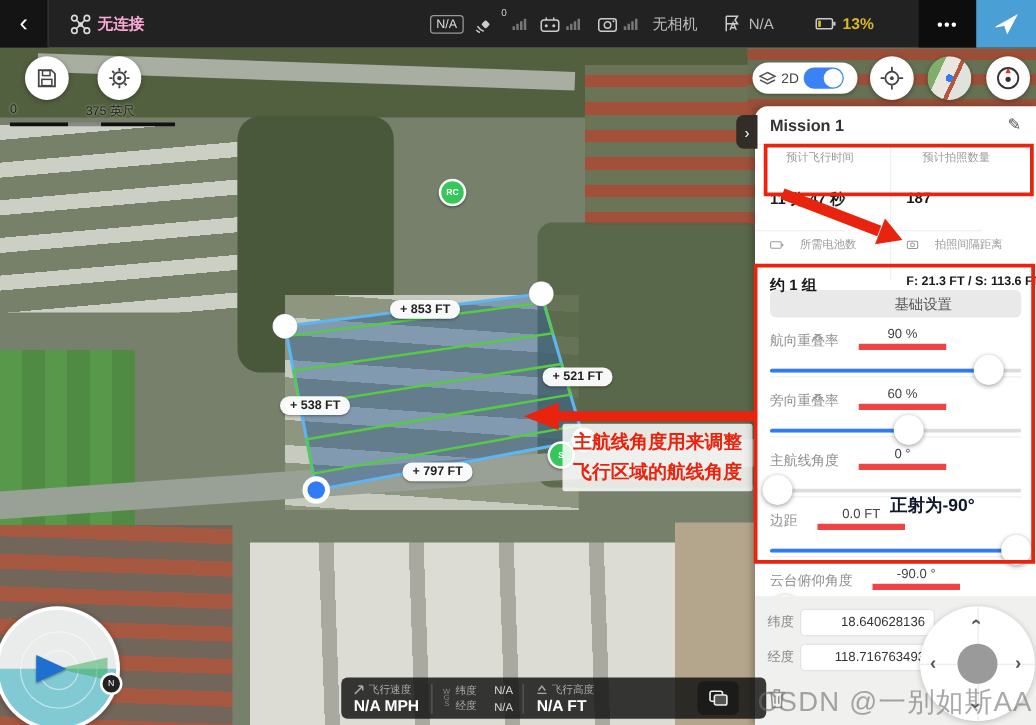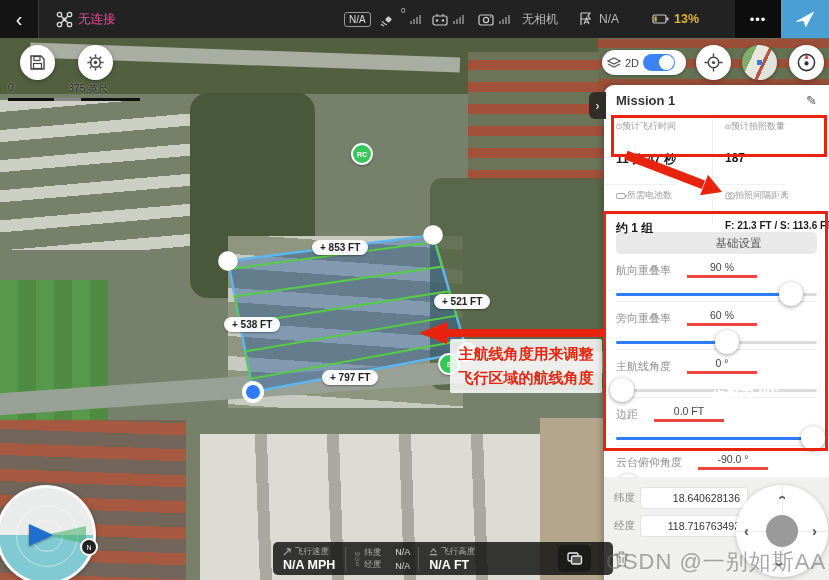--- a/index.html
+++ b/index.html
@@ -33,21 +33,21 @@
   .marker{position:absolute;z-index:8;width:18px;height:18px;border-radius:50%;
           background:#35c759;border:2px solid #fff;color:#fff;font-size:7px;font-weight:bold;
           display:flex;align-items:center;justify-content:center;box-shadow:0 1px 2px rgba(0,0,0,.4);}
 
   
   .topbar{position:absolute;left:0;top:0;width:829px;height:38px;background:#222;z-index:40;color:#e8e8e8;}
   .tb-back{position:absolute;left:0;top:0;width:38px;height:38px;background:#141414;
            display:flex;align-items:center;justify-content:center;font-size:20px;color:#fff;border-right:1px solid #3a3a3a;}
   .tb-group{position:absolute;top:0;height:38px;display:flex;align-items:center;gap:5px;}
   .tb-drone{left:56px;}
-  .tb-status{font-size:12.5px;color:#ec4899;}
+  .tb-status{font-size:12.5px;color:#f9a8d4;font-weight:bold;}
   .badge-na{border:1px solid #999;border-radius:3px;font-size:10px;color:#ddd;padding:1px 4px;}
   .bars{display:inline-flex;gap:1px;align-items:flex-end;height:10px;}
   .bars i{width:2px;background:#777;display:block;}
   .bars i:nth-child(1){height:3px}.bars i:nth-child(2){height:5px}
   .bars i:nth-child(3){height:7px}.bars i:nth-child(4){height:9px}
   .sup0{font-size:8px;color:#ccc;align-self:flex-start;margin-top:6px;}
   .tb-dim{font-size:12px;color:#bbb;}
   .tb-batt-val{font-size:12.5px;color:#d9b72a;font-weight:bold;}
   .tb-more{position:absolute;left:735px;top:0;width:46px;height:38px;background:#0d0d0d;
            display:flex;align-items:center;justify-content:center;color:#fff;font-size:13px;letter-spacing:1px;}
@@ -78,33 +78,33 @@
          border-top-left-radius:10px;box-shadow:-2px 0 6px rgba(0,0,0,.25);}
   .handle{position:absolute;left:589px;top:92px;width:17px;height:27px;background:#332d28;z-index:21;
           border-radius:6px 0 0 6px;color:#fff;display:flex;align-items:center;justify-content:center;font-size:12px;}
   .panel-header{height:30px;display:flex;align-items:center;padding:0 12px;}
   .panel-title{font-size:13px;font-weight:bold;color:#333;flex:1;}
   .pencil{color:#555;font-size:13px;}
   .stats{display:grid;grid-template-columns:108px 1fr;border-top:1px solid #f0f0f0;}
   .stat{padding:4px 0 4px 12px;height:31px;}
   .stat.r1{border-bottom:1px solid #f0f0f0;}
   .stat.c2{border-left:1px solid #f0f0f0;}
-  .stat-label{font-size:9px;color:#9a9a9a;display:flex;align-items:center;gap:0;white-space:nowrap;}
+  .stat-label{font-size:9px;color:#9a9a9a;display:flex;align-items:center;gap:13px;white-space:nowrap;}
   .stat-value{font-size:12px;font-weight:bold;color:#1a1a1a;margin-top:18px;white-space:nowrap;}
   .stat-value.small{font-size:10px;}
   .tabs{margin:8px 12px 0;height:22px;background:#e9e9e9;border-radius:5px;display:flex;padding:1px;box-sizing:border-box;}
   .tab{flex:1;display:flex;align-items:center;justify-content:center;font-size:11.5px;color:#555;border-radius:4px;margin-left:44px;}
   .tab.active{background:#fff;color:#111;font-weight:bold;box-shadow:0 0 0 1px rgba(0,0,0,.12),0 1px 2px rgba(0,0,0,.15);}
   .settings{padding:0 12px;}
   .set-row{padding-top:7px;height:40px;border-bottom:1px solid #efefef;}
   .set-row.last{border-bottom:none;}
   .set-line{display:flex;align-items:flex-end;}
   .set-label{font-size:11px;color:#8f8f8f;text-align:center;}
   .set-value{margin-left:16px;min-width:70px;text-align:center;font-size:10.5px;color:#444;
-             border-bottom:3px solid #ef4444;padding-bottom:2px;}
+             border-bottom:5px solid #ef4444;padding-bottom:2px;}
   .slider{position:relative;height:16px;margin-top:8px;}
   .sl-track{position:absolute;left:0;right:0;top:7px;height:3px;background:#dcdcdc;border-radius:2px;}
   .sl-fill{position:absolute;left:0;top:0;height:3px;background:#2f7cf6;border-radius:2px;}
   .sl-knob{position:absolute;top:8px;width:24px;height:24px;border-radius:50%;background:#fff;
            box-shadow:0 1px 4px rgba(0,0,0,.4);transform:translate(-50%,-50%);}
   .finish-row{display:flex;align-items:center;padding:0 12px;height:27px;border-top:1px solid #eee;}
   .flagico{font-size:11px;color:#777;}
   .finish-label{font-size:11px;color:#777;margin-left:6px;flex:1;}
   .finish-value{font-size:11.5px;font-weight:bold;color:#222;}
   .finish-chev{font-size:14px;color:#333;margin-left:4px;}
@@ -125,21 +125,21 @@
   .trash{position:absolute;left:10px;top:73px;opacity:.8;}
 
   
   .anno{z-index:35;pointer-events:none;}
   .red-rect{position:absolute;border:3px solid #e8240f;box-sizing:border-box;}
   .rect-stats{left:611px;top:115px;width:216px;height:42px;}
   .rect-settings{left:603px;top:211px;width:225px;height:240px;}
   .note-box{position:absolute;left:450px;top:339px;width:152px;height:54px;background:rgba(255,255,255,.84);
             z-index:18;color:#e8240f;font-size:15px;font-weight:bold;text-align:center;line-height:1.6;
             padding-top:3px;box-sizing:border-box;border-radius:2px;}
-  .gimbal-note{position:absolute;left:712px;top:384px;z-index:36;color:#ffffff;font-size:14px;font-weight:bold;}
+  .gimbal-note{position:absolute;left:712px;top:396px;z-index:36;color:#0f172a;font-size:14px;font-weight:bold;}
 
   
   .compass{position:absolute;left:-4px;top:485px;width:94px;height:94px;border-radius:50%;z-index:25;
            border:3px solid rgba(255,255,255,.92);overflow:hidden;background:#e9eceb;box-shadow:0 1px 5px rgba(0,0,0,.3);}
   .compass .sea{position:absolute;left:0;right:0;top:50%;bottom:0;background:rgba(118,197,208,.9);}
   .compass .ring{position:absolute;border-radius:50%;border:1px solid rgba(255,255,255,.5);}
   .r1{left:17px;top:17px;width:60px;height:60px;}
   .r2{left:32px;top:32px;width:30px;height:30px;}
   .compass .wedge{position:absolute;left:47px;top:38px;width:0;height:0;
       border-right:40px solid rgba(63,174,98,.55);border-top:9px solid transparent;border-bottom:9px solid transparent;}

